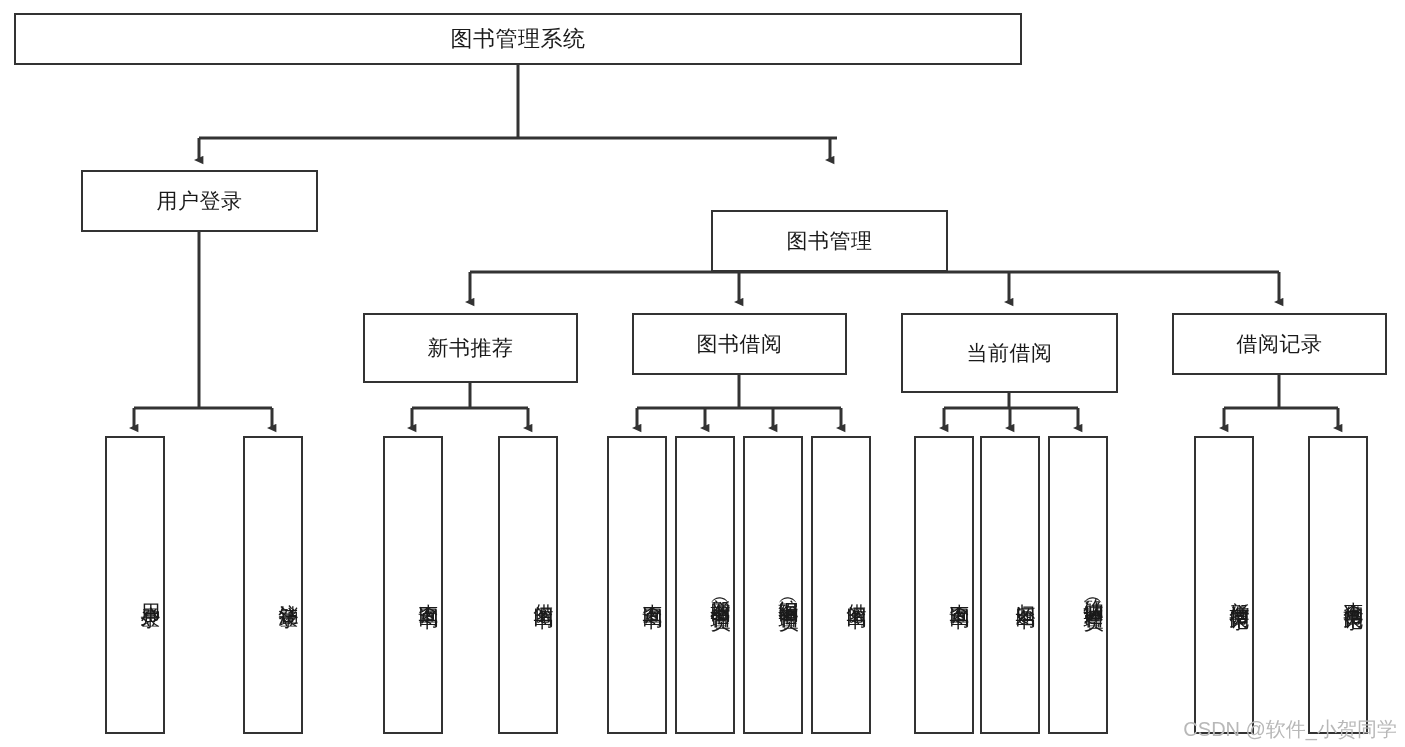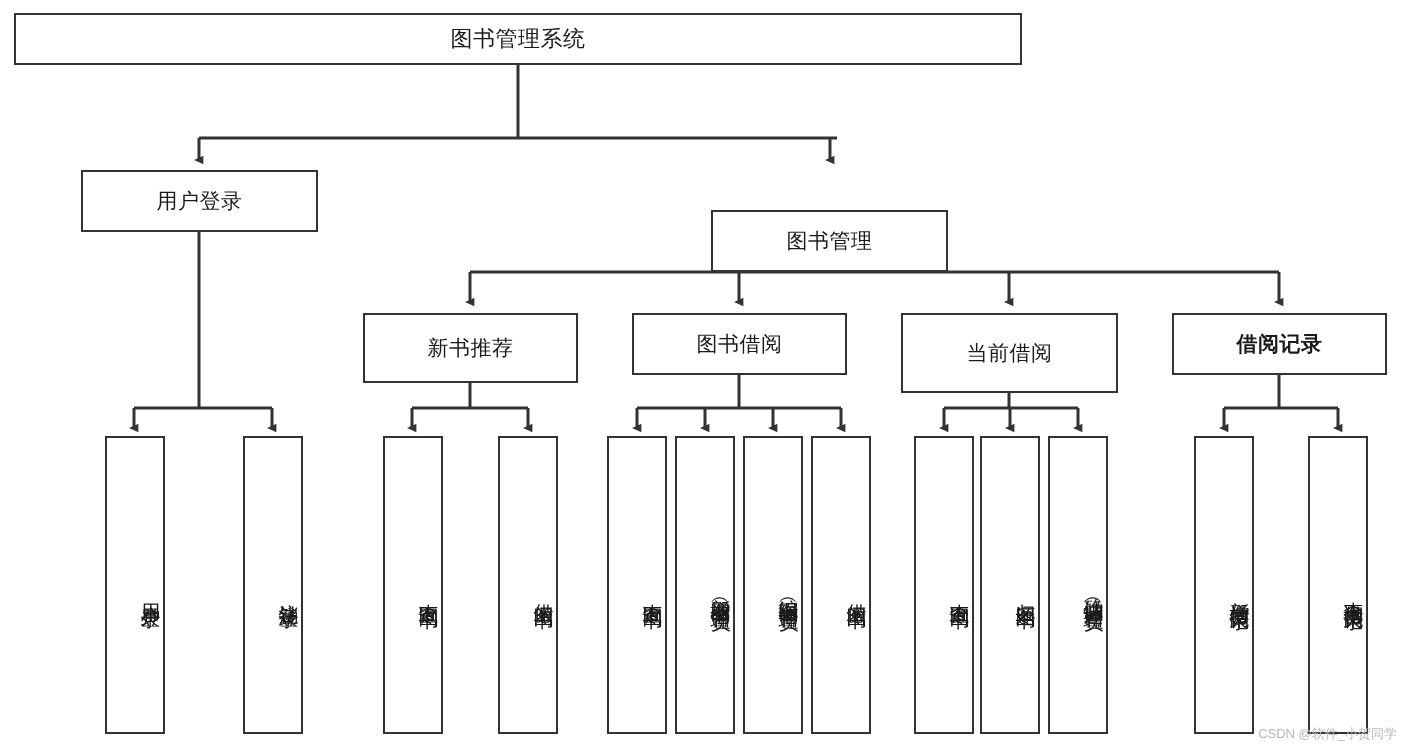--- a/index.html
+++ b/index.html
@@ -54,21 +54,21 @@
     text-align: start;
   }
   .node-v .vlabel {
     writing-mode: vertical-rl;
     text-orientation: upright;
   }
   .watermark {
     position: absolute;
     right: 8px;
     bottom: 4px;
-    font-size: 13px;
+    font-size: 20px;
     color: #b8b8b8;
     white-space: nowrap;
     font-family: "Liberation Sans", "DejaVu Sans", sans-serif;
   }
 </style>
 </head>
 <body>
 
 <div id="diagram-canvas">
 
@@ -135,21 +135,21 @@
 
   <div class="node node-h" style="left:363px; top:313px; width:215px; height:70px;">
     <span>新书推荐</span>
   </div>
   <div class="node node-h" style="left:632px; top:313px; width:215px; height:62px;">
     <span>图书借阅</span>
   </div>
   <div class="node node-h" style="left:901px; top:313px; width:217px; height:80px;">
     <span>当前借阅</span>
   </div>
-  <div class="node node-h" style="left:1172px; top:313px; width:215px; height:62px;font-weight:bold;">
+  <div class="node node-h" style="left:1172px; top:313px; width:215px; height:62px;">
     <span>借阅记录</span>
   </div>
 
   <div class="node node-v" style="left:105px; top:436px; width:60px; height:298px;">
     <span class="vlabel">用户登录</span>
   </div>
   <div class="node node-v" style="left:243px; top:436px; width:60px; height:298px;">
     <span class="vlabel">注销登录</span>
   </div>
 

